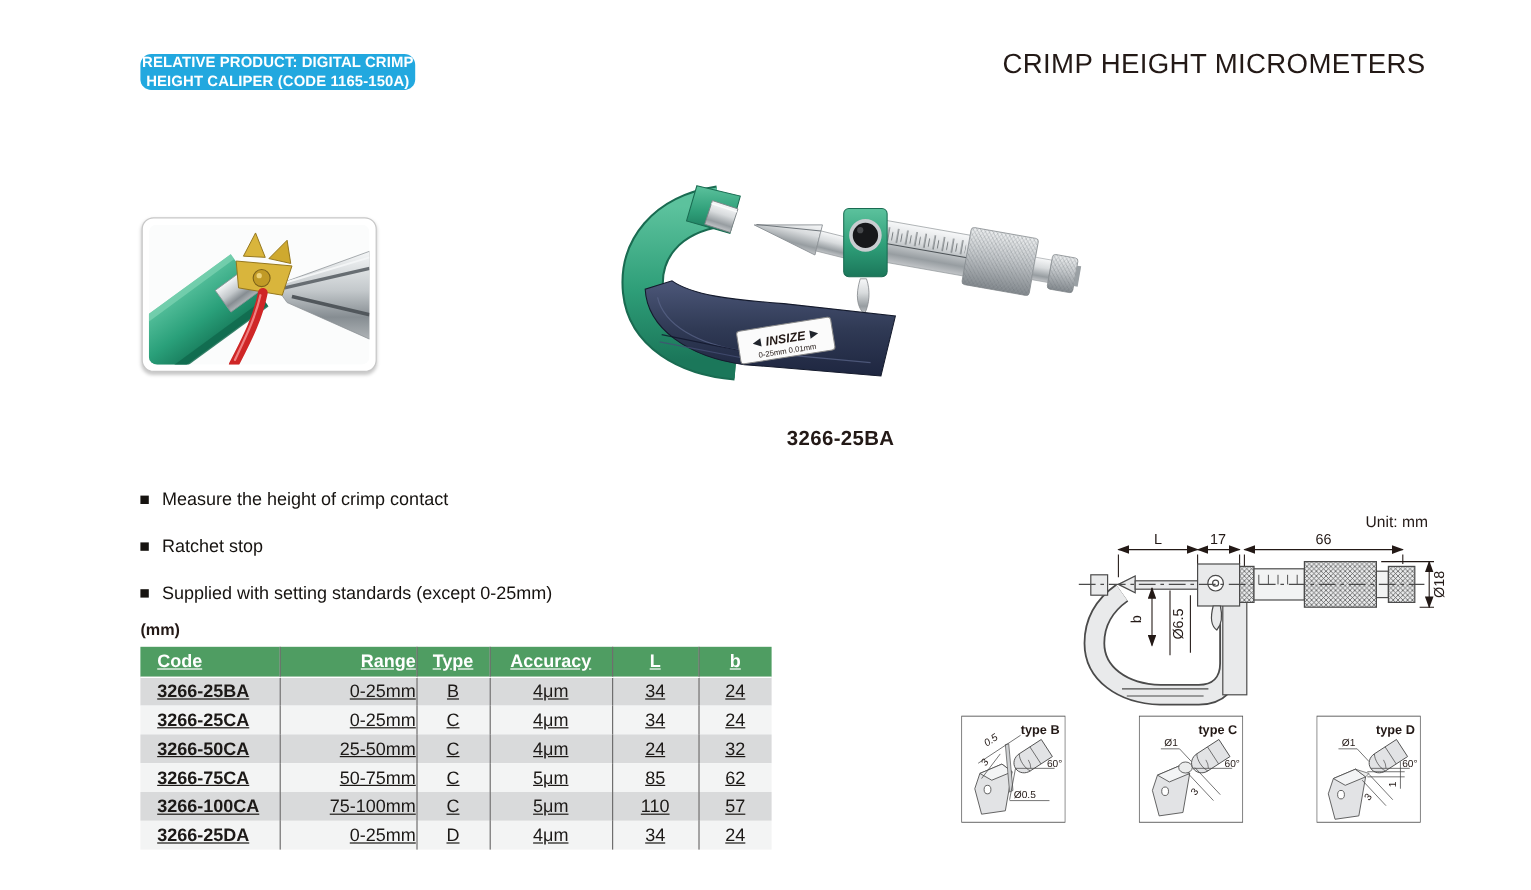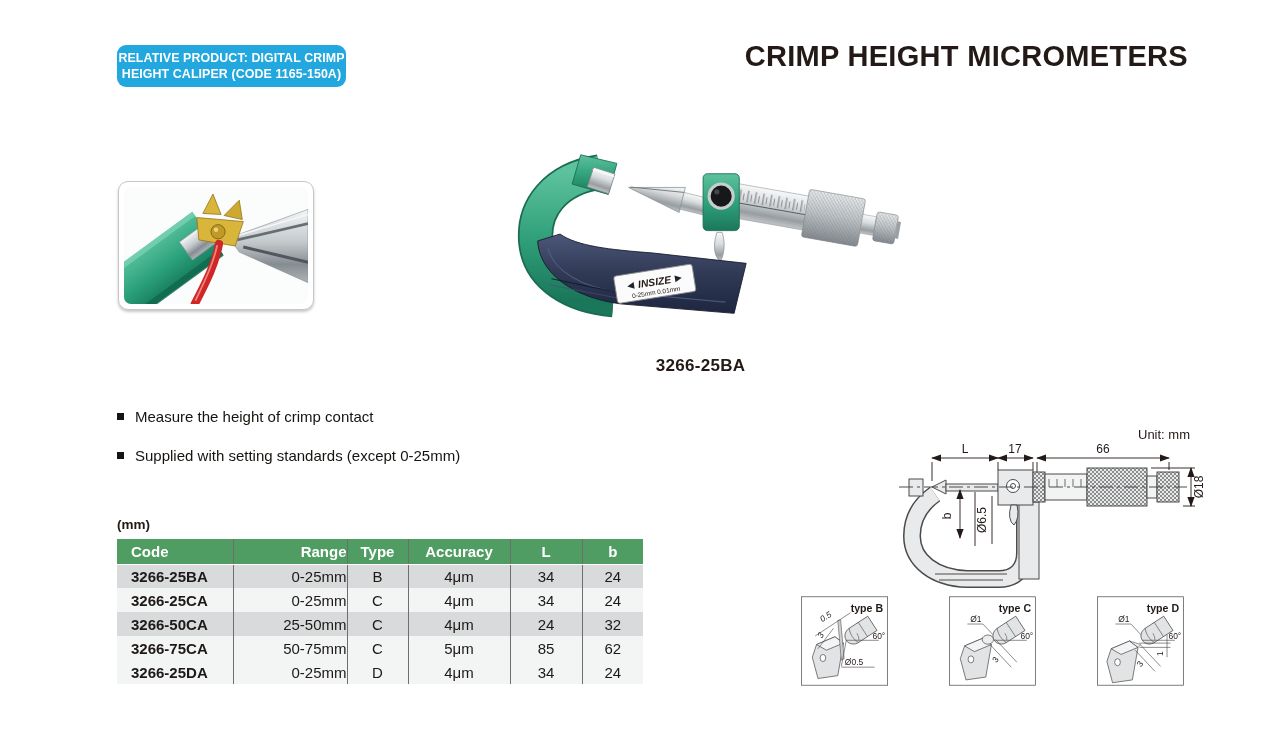--- a/index.html
+++ b/index.html
@@ -7,28 +7,28 @@
     --ink:#231916; --frame_green:#2fa17c; --cover_navy:#2e3850; --line:#4b4b4b;
   }
   *{margin:0;padding:0;box-sizing:border-box;}
   html,body{width:1276px;height:742px;}
   body{
     position:relative;background:#ffffff;overflow:hidden;
     font-family:"Liberation Sans","DejaVu Sans",sans-serif;color:var(--ink);
   }
   
   .badge{
-    position:absolute;left:117px;top:45px;width:229px;height:42px;
+    position:absolute;left:117px;top:45px;width:229px;height:30px;
     background:var(--badge_bg);border-radius:9px;color:#fff;font-weight:bold;
     font-size:12.4px;line-height:16px;text-align:center;
     display:flex;flex-direction:column;justify-content:center;letter-spacing:.1px;
   }
   
   .page-title{
-    position:absolute;top:40px;right:88px;font-size:29px;font-weight:bold;
+    position:absolute;top:40px;right:88px;font-size:23px;font-weight:normal;
     color:var(--ink);letter-spacing:.3px;white-space:nowrap;
   }
   
   .inset{
     position:absolute;left:118px;top:181px;width:196px;height:129px;background:#fff;
     border:1px solid #c7c7c7;border-radius:10px;padding:5px;
     box-shadow:0 2px 3px rgba(0,0,0,.22);
   }
   .inset-clip{width:100%;height:100%;border-radius:7px;overflow:hidden;}
   .inset-clip svg{display:block;width:100%;height:100%;}
@@ -44,21 +44,21 @@
   .features li{display:flex;align-items:center;font-size:15px;line-height:19px;color:#161310;margin-top:20px;}
   .features .bullet{width:7px;height:7px;background:#161310;margin-right:11px;flex:0 0 auto;}
   
   .unit-label{position:absolute;left:117px;top:517px;width:526px;text-align:left;
     font-size:13.5px;font-weight:bold;}
   table.spec{position:absolute;left:117px;top:539px;width:526px;border-collapse:collapse;
     font-size:15px;table-layout:fixed;}
   table.spec th{background:var(--table_header_bg);color:#fff;font-weight:bold;height:25px;
     border-bottom:1px solid #fff;}
   table.spec td{height:24px;color:#1c1917;}
-  table.spec th,table.spec td{border-right:1px solid #6f6e6e;padding:0;text-align:center;}
+  table.spec th,table.spec td{border-right:1px solid #6f6e6e;padding:0;text-align:center;text-decoration:underline;}
   table.spec th:last-child,table.spec td:last-child{border-right:none;}
   table.spec th.c0,table.spec td.c0{text-align:left;padding-left:14px;}
   table.spec th.c1,table.spec td.c1{text-align:right;}
   table.spec td.c0{font-weight:bold;}
   table.spec tr.alt td{background:var(--row_alt);}
   table.spec tr.base td{background:var(--row_base);}
   .cw0{width:116px}.cw1{width:114px}.cw2{width:61px}.cw3{width:102px}.cw4{width:72px}.cw5{width:61px}
   
   .tech-drawing{position:absolute;left:885px;top:392px;width:392px;height:176px;margin-top:32px;}
   .tech-drawing svg{display:block;width:100%;height:100%;}
@@ -205,20 +205,24 @@
 </div>
 <div class="product-code">3266-25BA</div>
 
 <ul class="features">
     <li>
       <span class="bullet"></span>
       <span>Measure the height of crimp contact</span>
     </li>
     <li>
       <span class="bullet"></span>
+      <span>Ratchet stop</span>
+    </li>
+    <li>
+      <span class="bullet"></span>
       <span>Supplied with setting standards (except 0-25mm)</span>
     </li>
   </ul>
 
 <div class="unit-label">(mm)</div>
 <table class="spec">
   <colgroup>
     <col class="cw0">
       <col class="cw1">
       <col class="cw2">
@@ -262,20 +266,28 @@
         <td class="c5">32</td>
       </tr>
       <tr class="base">
         <td class="c0">3266-75CA</td>
         <td class="c1">50-75mm</td>
         <td class="c2">C</td>
         <td class="c3">5μm</td>
         <td class="c4">85</td>
         <td class="c5">62</td>
       </tr>
+      <tr class="alt">
+        <td class="c0">3266-100CA</td>
+        <td class="c1">75-100mm</td>
+        <td class="c2">C</td>
+        <td class="c3">5μm</td>
+        <td class="c4">110</td>
+        <td class="c5">57</td>
+      </tr>
       <tr class="base">
         <td class="c0">3266-25DA</td>
         <td class="c1">0-25mm</td>
         <td class="c2">D</td>
         <td class="c3">4μm</td>
         <td class="c4">34</td>
         <td class="c5">24</td>
       </tr>
     </tbody>
 </table>

